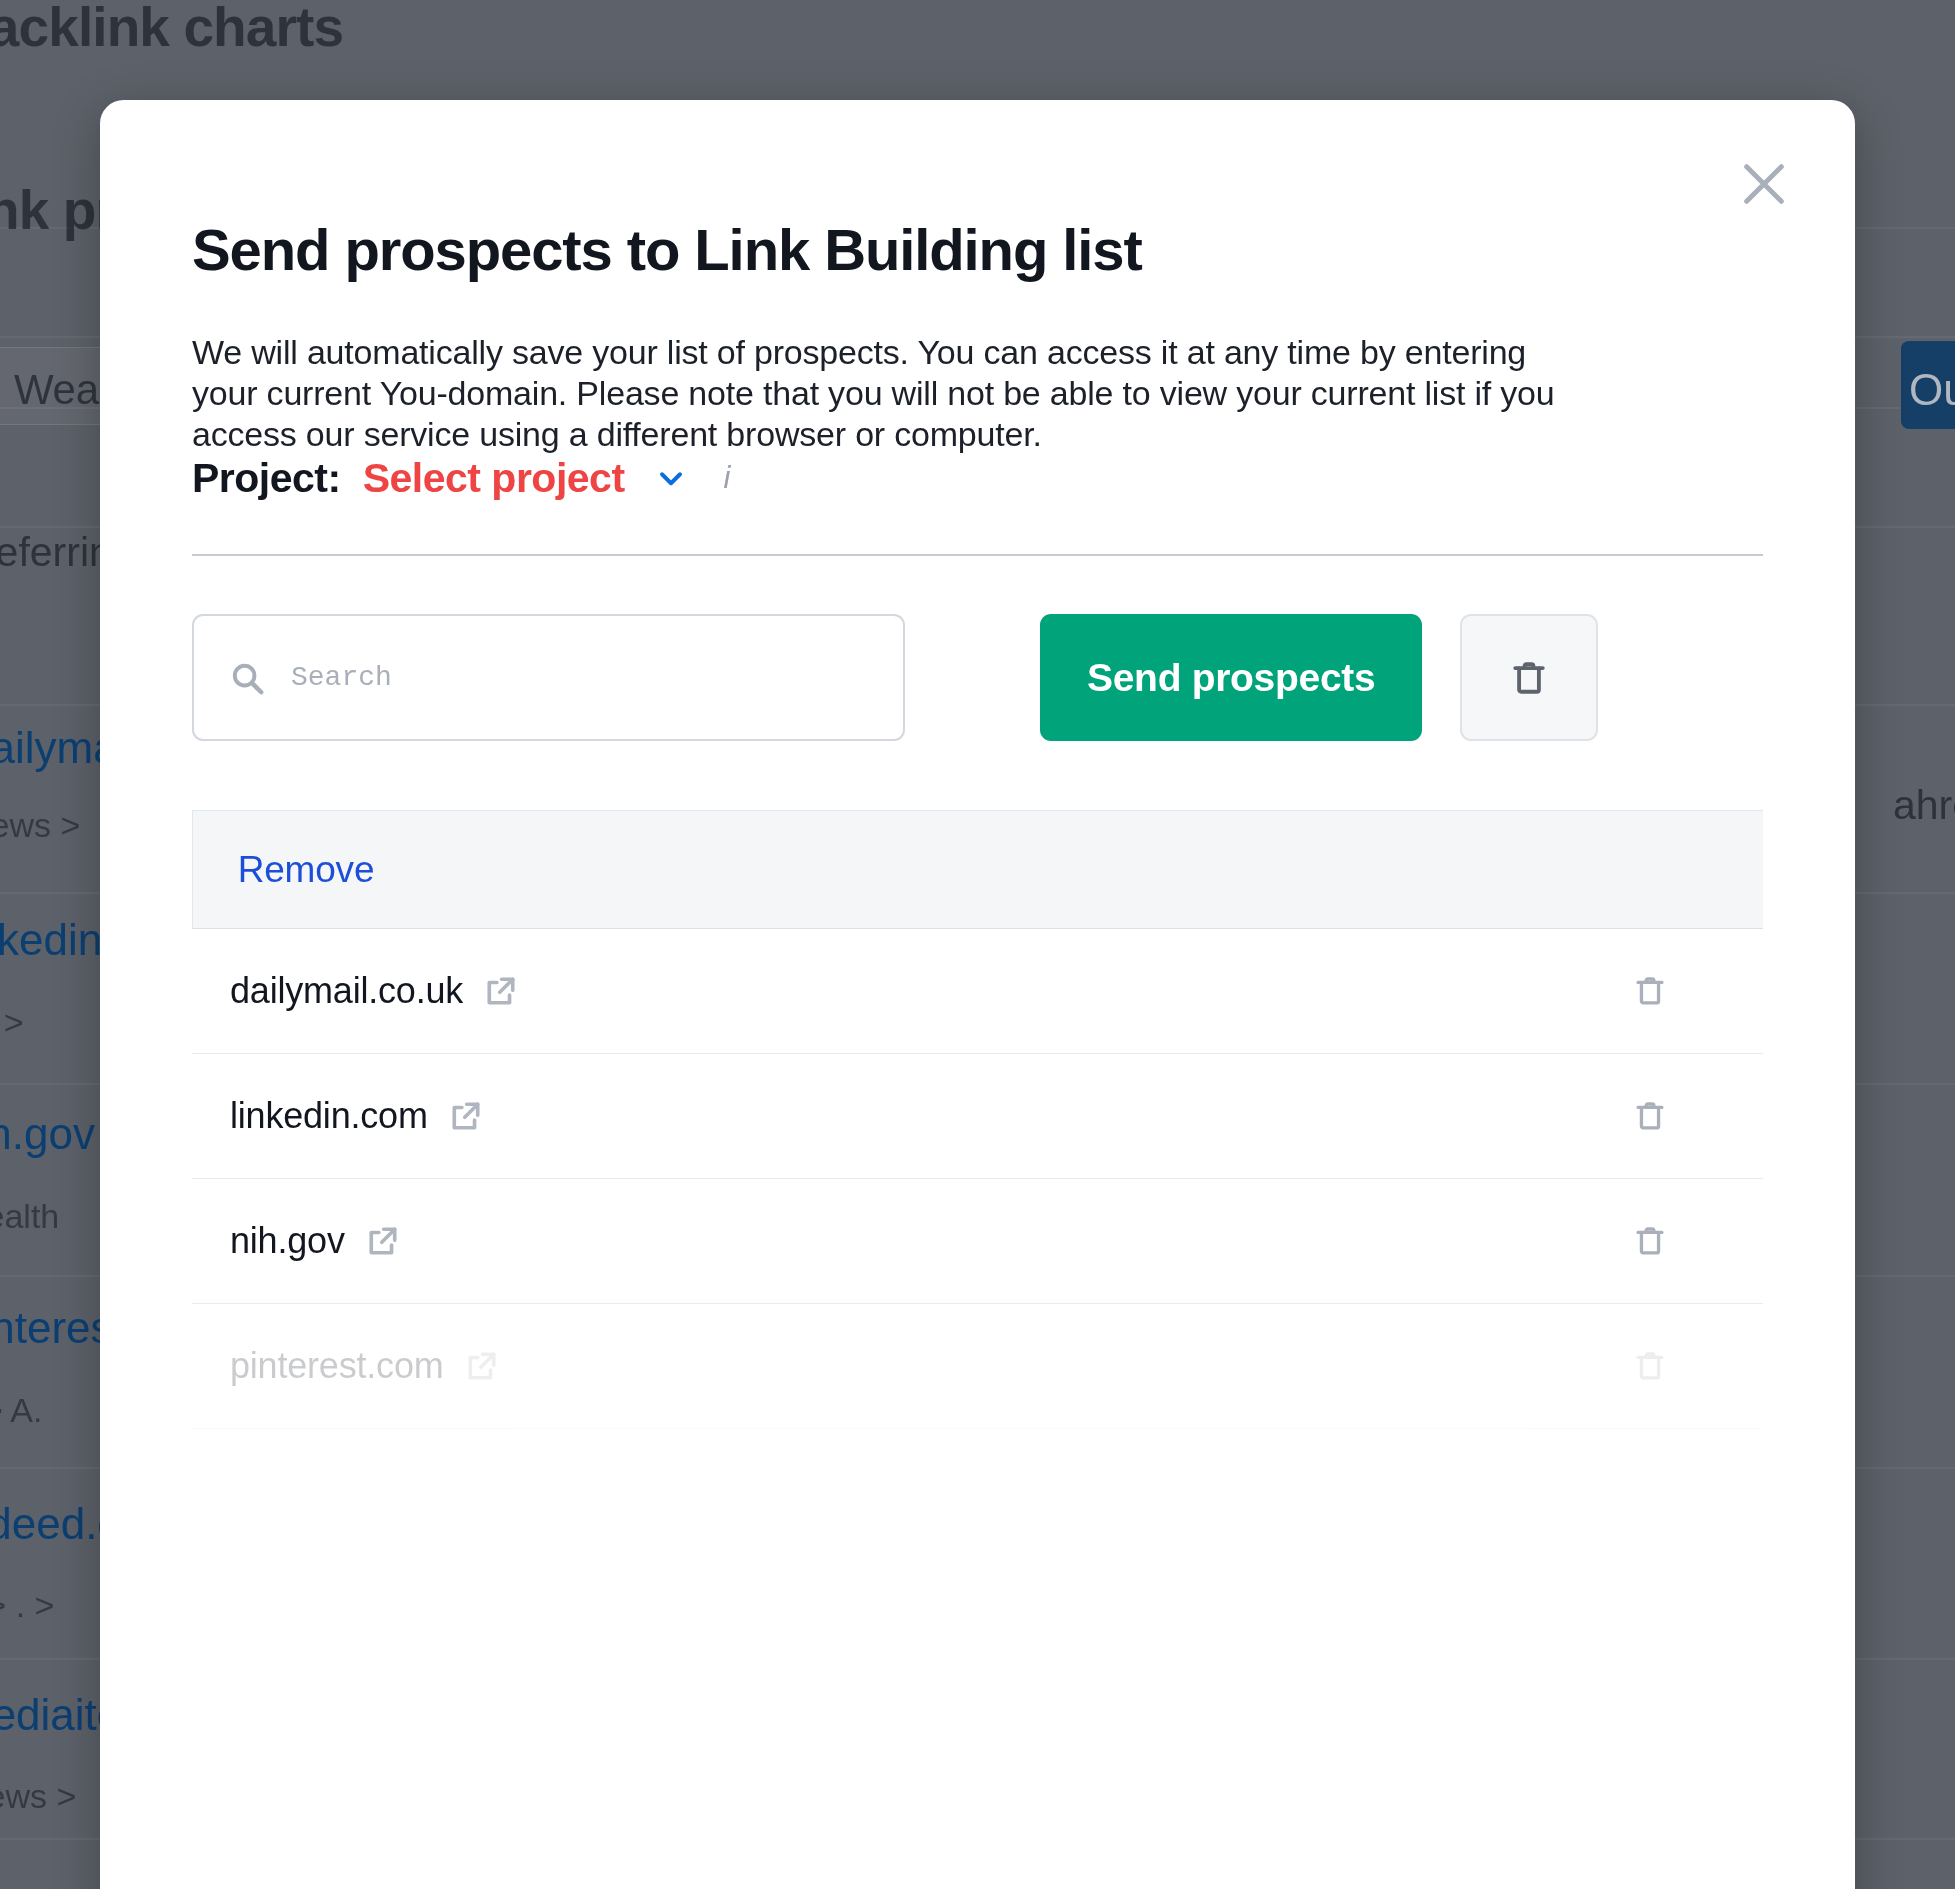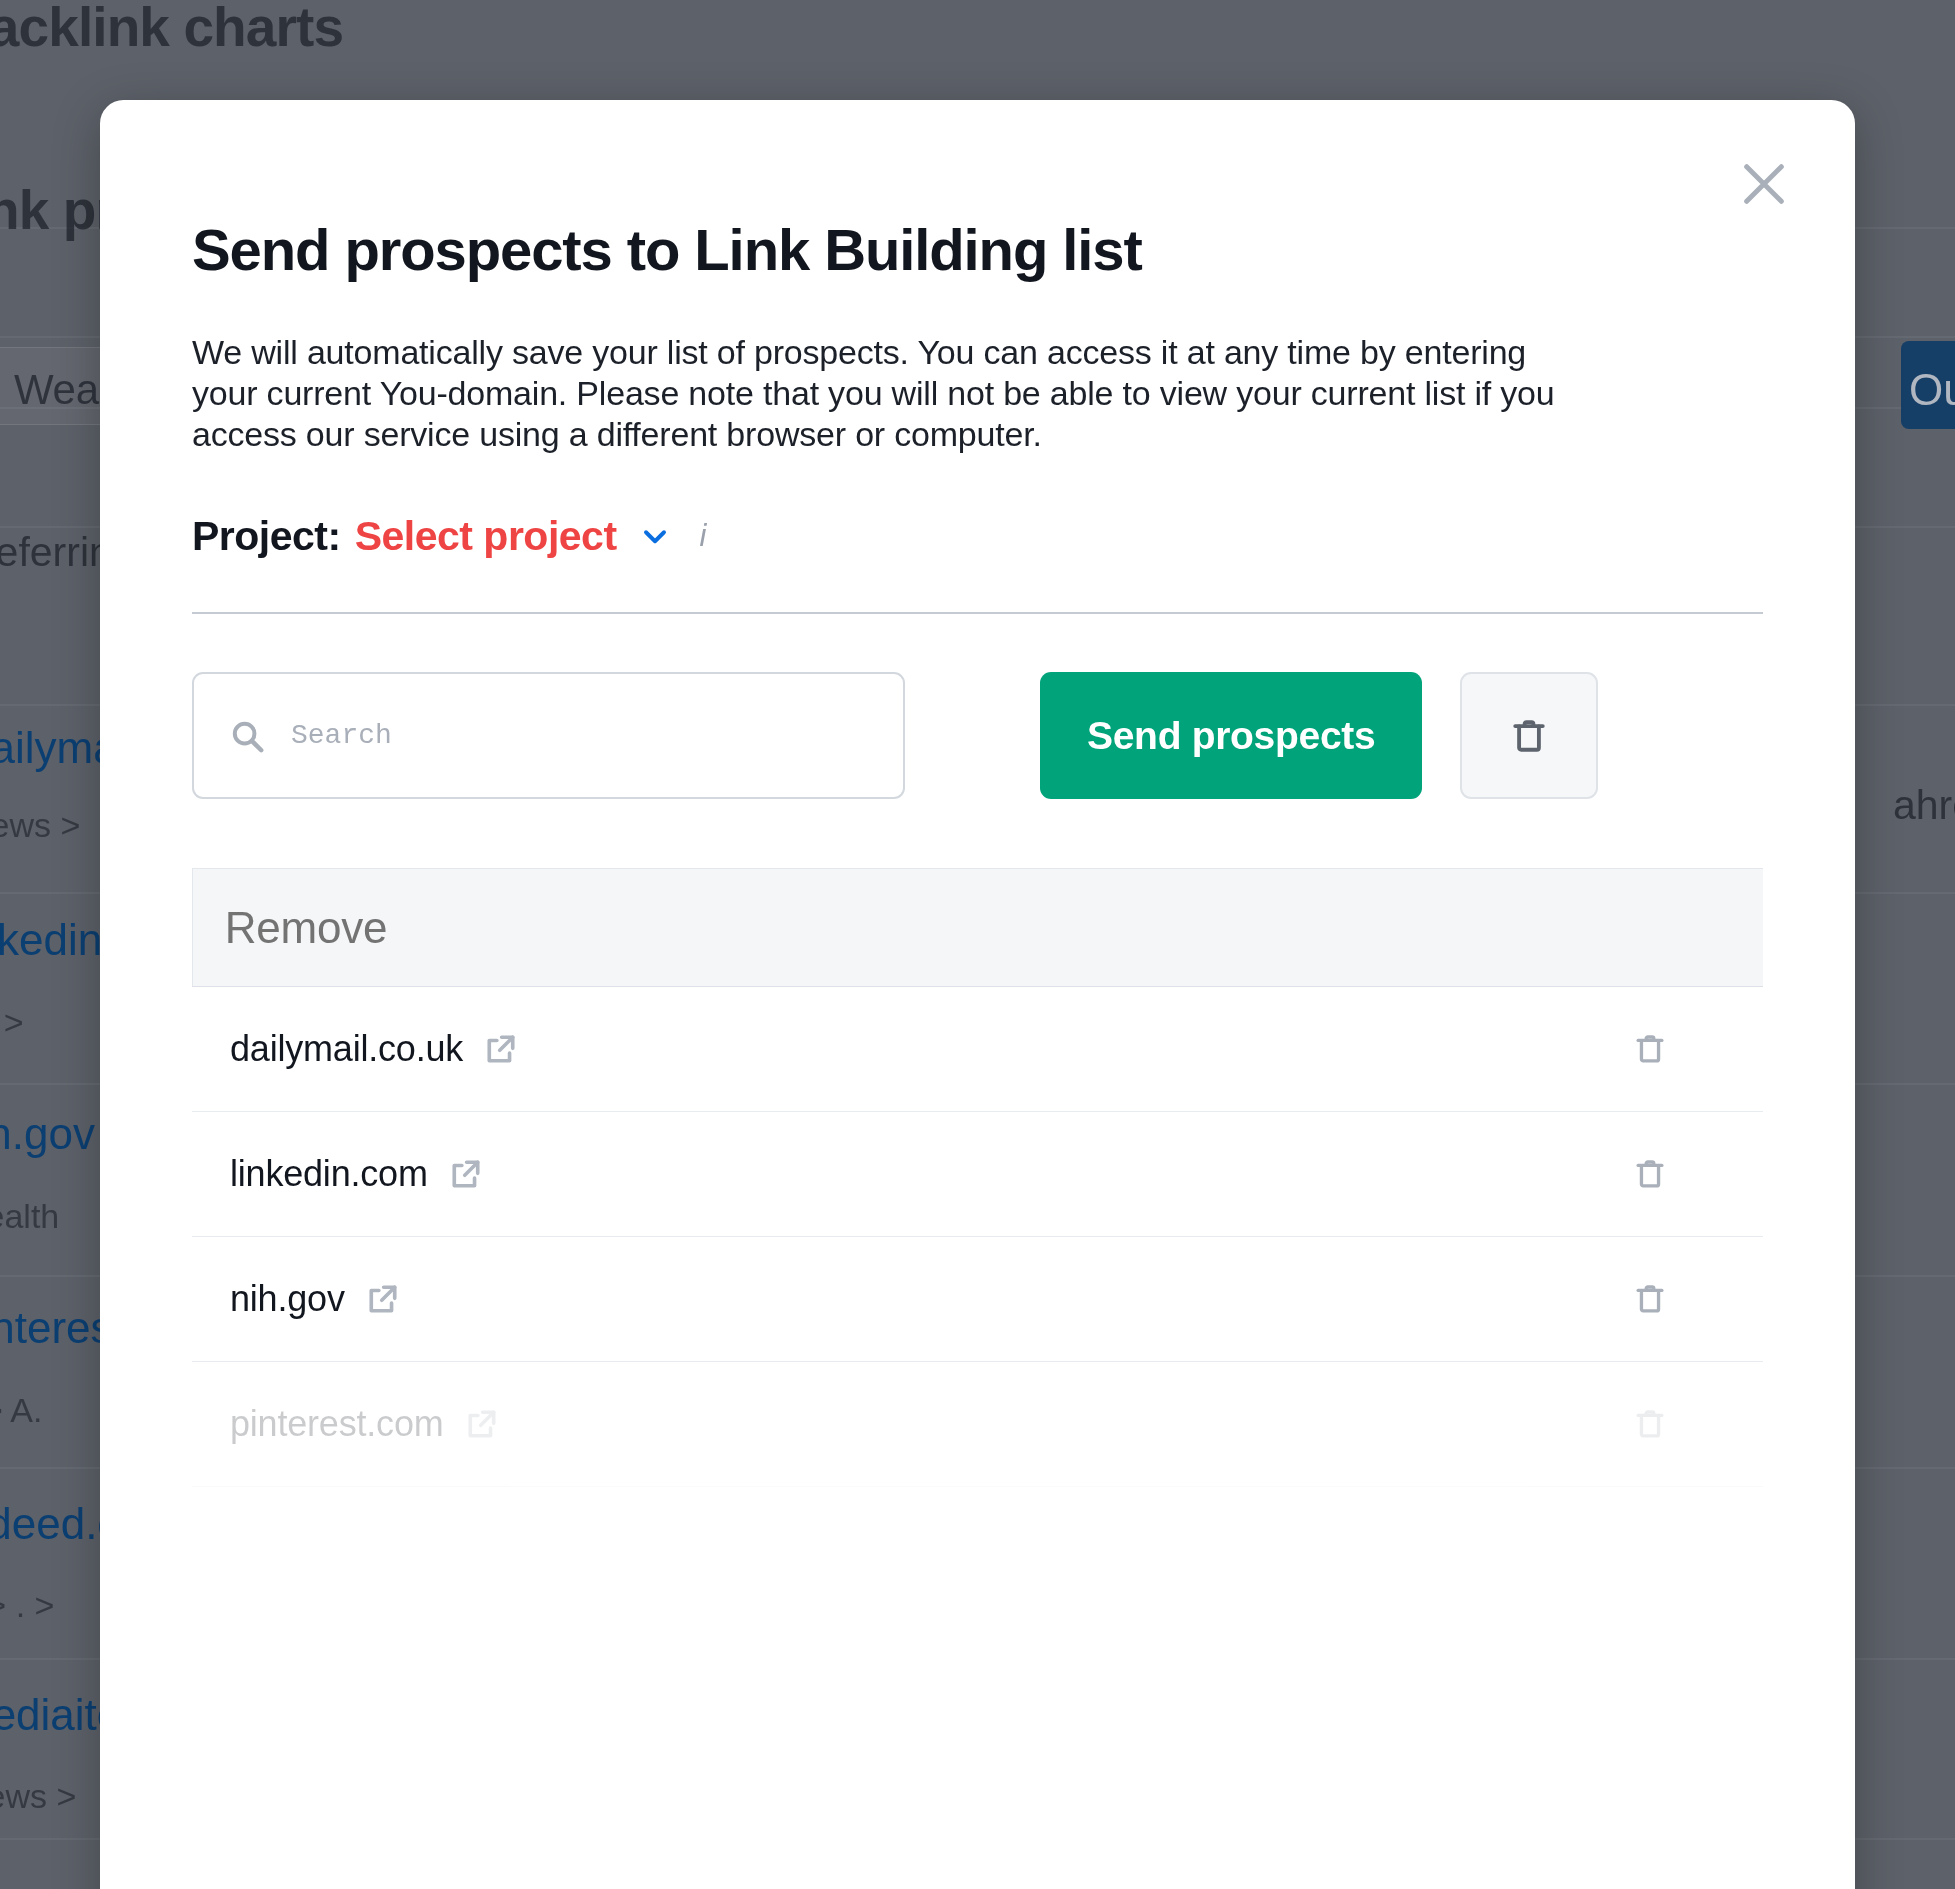--- a/index.html
+++ b/index.html
@@ -93,24 +93,23 @@
   #modal-desc {
     margin-top: 52px;
     font-size: 34px;
     line-height: 1.2;
     color: #1c2029;
     max-width: 1377px;
     letter-spacing: -0.2px;
   }
 
   #project-row {
-    margin-top: 58px;
-    display: flex;
-    align-items: center;
-    gap: 0px;
+    display: flex;
+    align-items: center;
+    gap: 8px;
     font-size: 41px;
     font-weight: 700;
     letter-spacing: -0.5px;
     text-align: right;
   }
   #project-label { color: #12161f; }
   #project-value {
     color: #ef4444;
     margin-left: 14px;
     cursor: pointer;
@@ -226,22 +225,22 @@
     color: #7a818c;
     margin-left: 12.5px;
   }
   .th-remove {
     width: 227px;
     height: 100%;
     display: flex;
     align-items: center;
     justify-content: center;
     border-left: 1.6px solid #e4e7ec;
-    font-size: 44px;
-    color: #737373;
+    font-size: 37px;
+    color: #1d4ed8;
     letter-spacing: -0.2px;
   }
 
   .tr {
     display: flex;
     height: 125px;
     align-items: center;
     border-bottom: 1.6px solid #e8ebef;
   }
   .td-domain {

